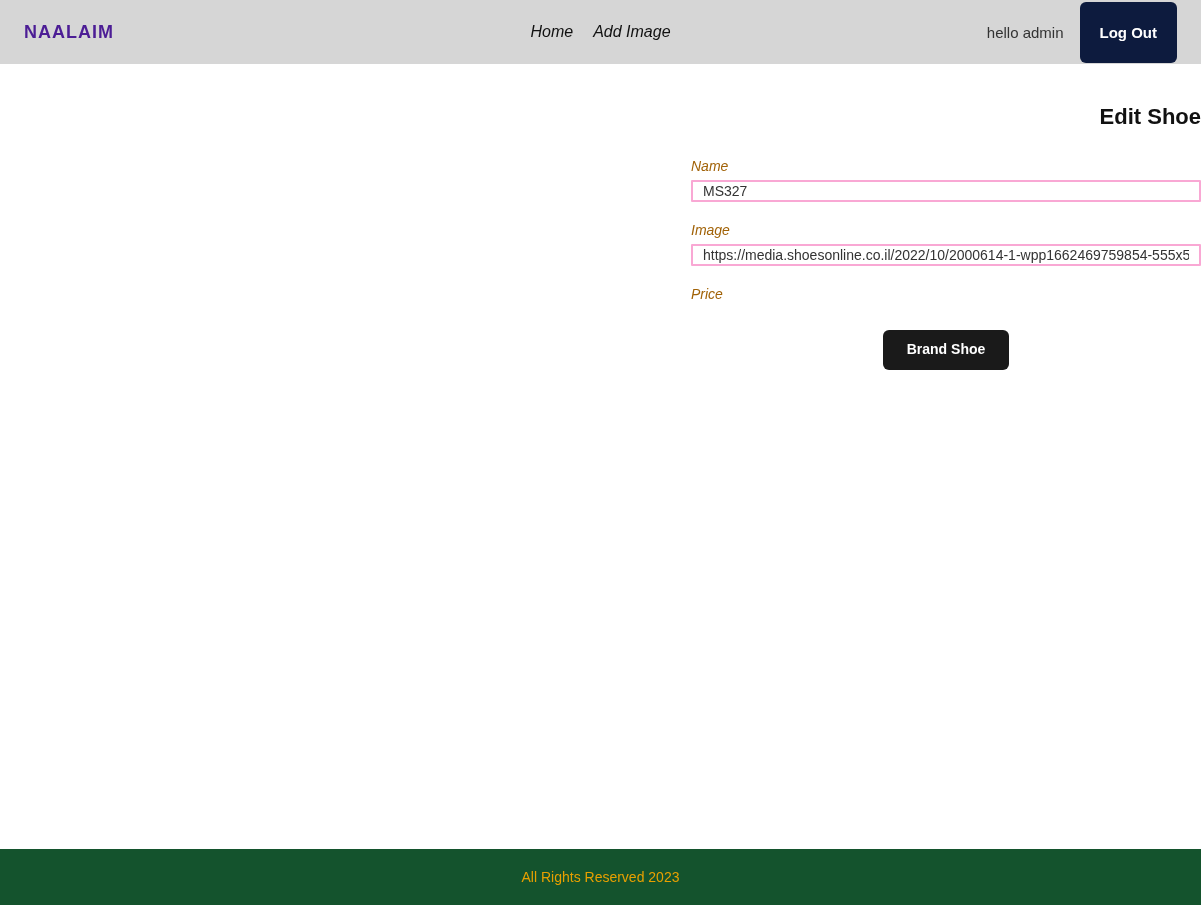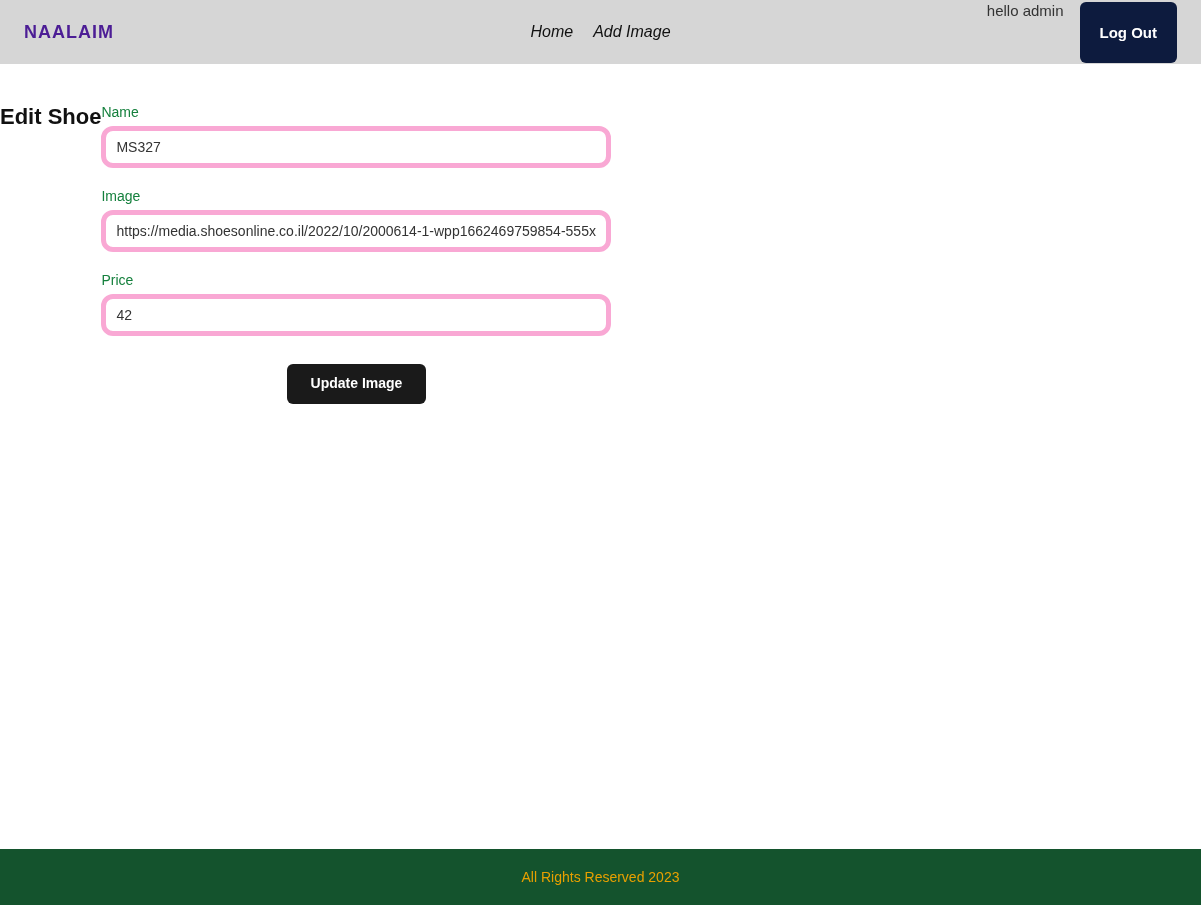--- a/index.html
+++ b/index.html
@@ -47,21 +47,21 @@
     .navbar-link {
       font-size: 16px;
       color: #111;
       text-decoration: none;
       cursor: pointer;
     }
 
     .navbar-right {
       margin-left: auto;
       display: flex;
-      align-items: flex-start;
+      align-items: center;
       gap: 16px;
     }
 
     .navbar-hello {
       font-size: 15px;
       color: #333;
     }
 
     .logout-button {
       background-color: #0d1b3e;
@@ -71,22 +71,22 @@
       padding: 22px 20px;
       font-size: 15px;
       font-weight: bold;
       cursor: pointer;
     }
 
     
     .main-content {
       flex: 1;
       display: flex;
-      flex-direction: row;
-      align-items: flex-start;
+      flex-direction: column;
+      align-items: flex-end;
       padding-top: 40px;
       padding-bottom: 40px;
     }
 
     .page-title {
       font-size: 22px;
       font-weight: bold;
       color: #111;
       margin-bottom: 28px;
     }
@@ -95,29 +95,30 @@
       width: 510px;
     }
 
     .form-group {
       margin-bottom: 20px;
     }
 
     .form-label {
       display: block;
       font-size: 14px;
-      color: #15803d;
+      color: #a16207;
       margin-bottom: 6px;
+      font-style: italic;
     }
 
     .form-input {
       width: 100%;
-      border: 5px solid #f9a8d4;
-      border-radius: 12px;
-      padding: 8px 10px;
+      border: 2px solid #f9a8d4;
+      border-radius: 1px;
+      padding: 1px 10px;
       font-size: 14px;
       color: #333;
       outline: none;
     }
 
     .submit-button {
       display: block;
       margin: 28px auto 0 auto;
       background-color: #1a1a1a;
       color: #ffffff;
@@ -166,22 +167,21 @@
     </div>
 
 
     <div class="form-group">
       <label class="form-label">Image</label>
       <input class="form-input" type="text" value="https://media.shoesonline.co.il/2022/10/2000614-1-wpp1662469759854-555x555.j" style="">
     </div>
 
     <div class="form-group">
       <label class="form-label">Price</label>
-      <input class="form-input" type="text" value="42" style="">
     </div>
 
-    <button class="submit-button">Update Image</button>
+    <button class="submit-button">Brand Shoe</button>
   </div>
 </main>
 
 <footer class="footer">
   <span>All Rights Reserved 2023</span>
 </footer>
 
 </body></html>

